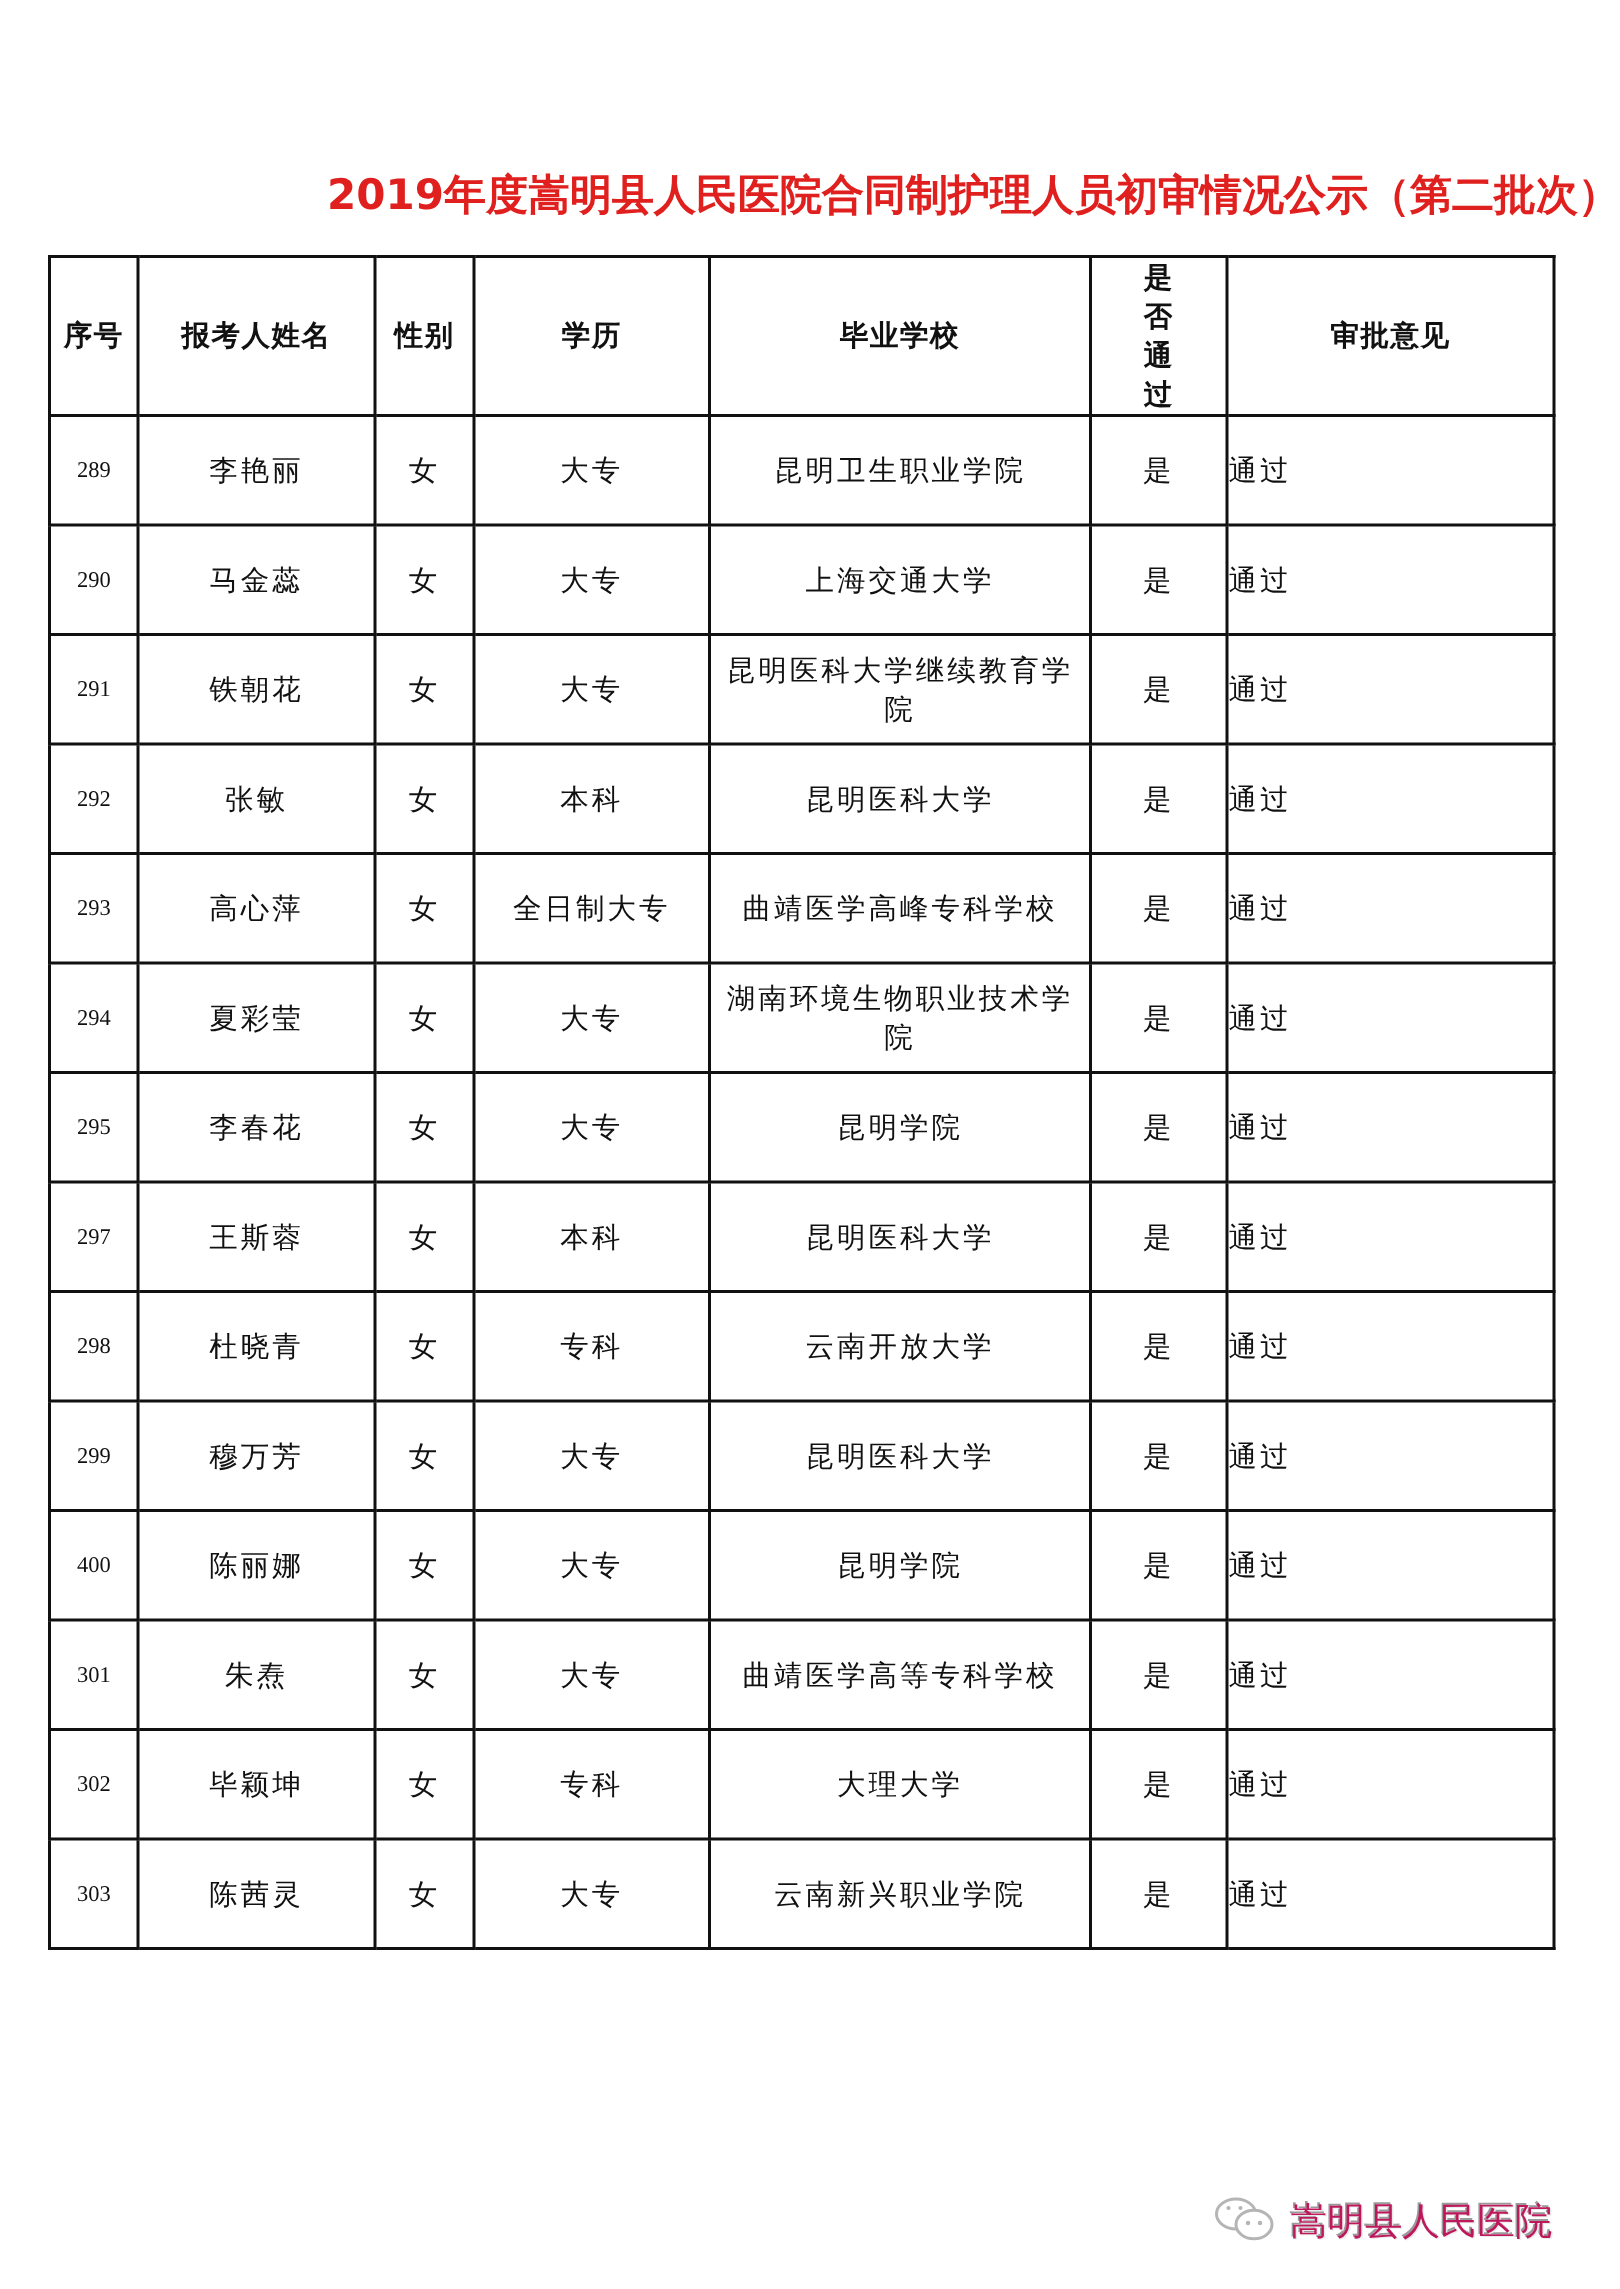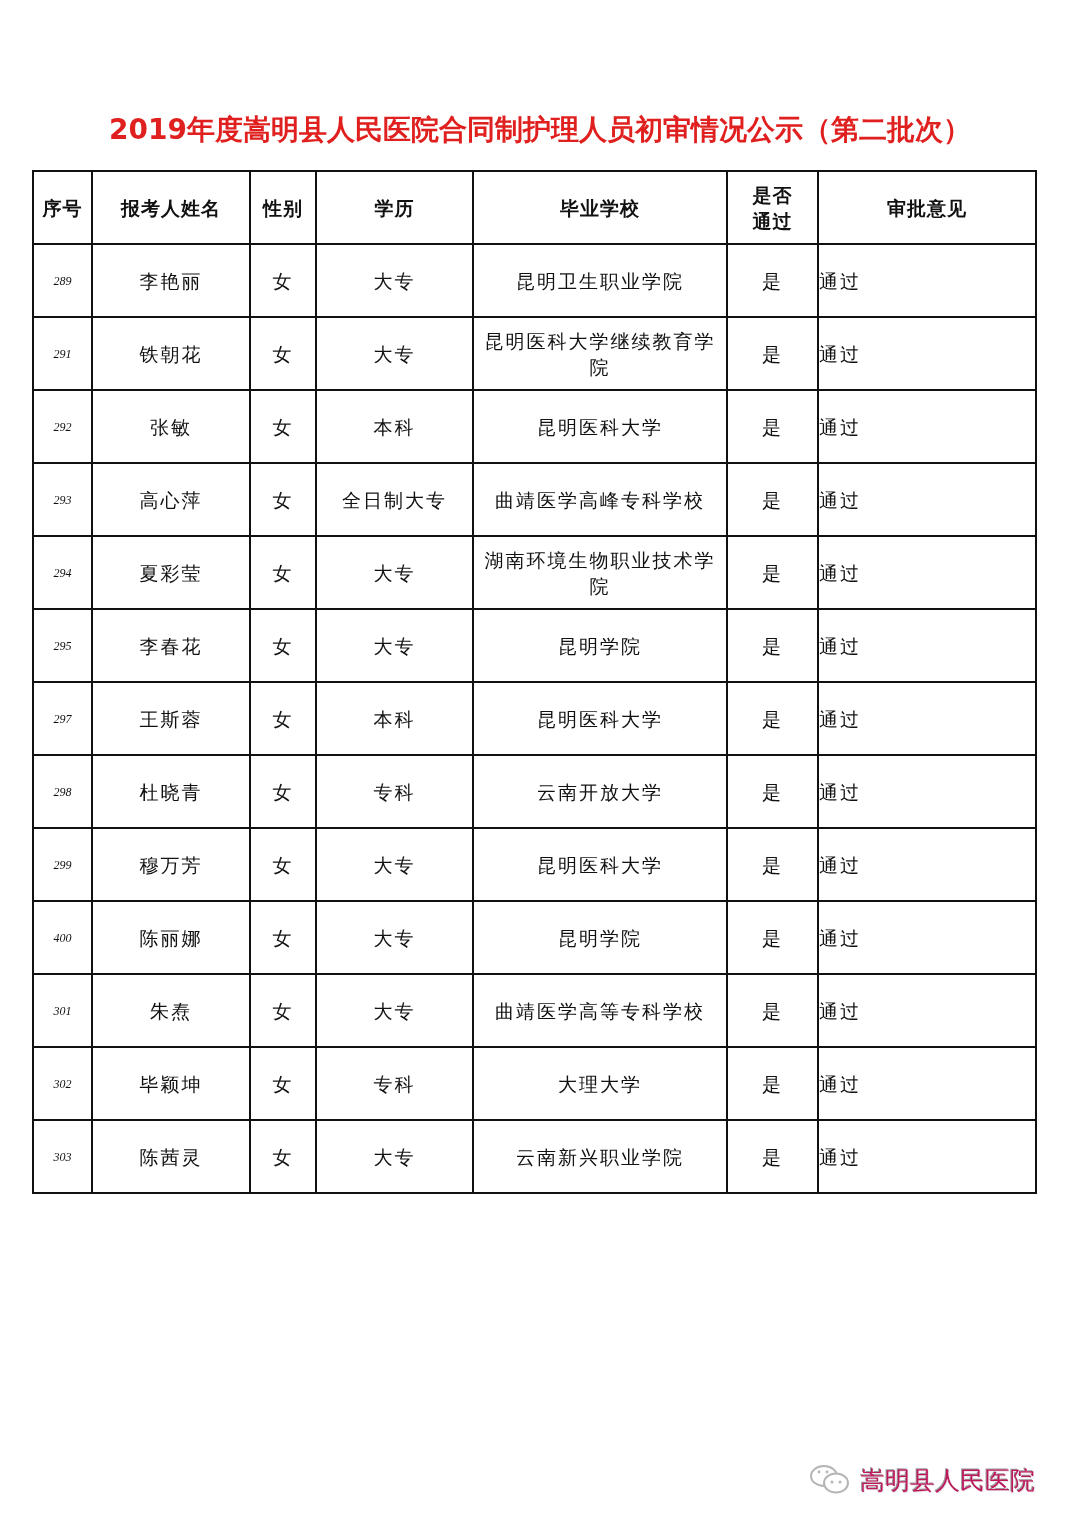--- a/index.html
+++ b/index.html
@@ -13,21 +13,21 @@
       position: relative;
       overflow: hidden;
       font-family: "DejaVu Serif", "Liberation Serif", serif;
       color: #111;
     }
     .title {
       position: absolute;
       left: 0;
       top: 108px;
       width: 1080px;
-      text-align: center;
+      text-align: right;
       font-family: "DejaVu Sans", "Liberation Sans", sans-serif;
       font-weight: bold;
       font-size: 28px;
       letter-spacing: 0px;
       color: #e0201e;
       line-height: 44px;
     }
     table.roster {
       position: absolute;
       left: 32px;
@@ -53,23 +53,22 @@
       font-size: 19px;
       letter-spacing: 1px;
     }
     table.roster tbody td {
       height: 71px;
       font-weight: normal;
       letter-spacing: 2px;
     }
     table.roster tbody td.c-id {
       font-family: "Liberation Serif", "DejaVu Serif", serif;
-      font-size: 12px;
+      font-size: 15px;
       letter-spacing: 0;
-      font-style: italic;
     }
     table.roster tbody td.c-opinion {
       text-align: left;
       padding-left: 0;
     }
     table.roster tbody td.c-school {
       padding: 0 8px;
     }
     .watermark {
       position: absolute;
@@ -101,31 +100,40 @@
     <col style="width:91px">
     <col style="width:218px">
   </colgroup>
   <thead>
     <tr>
       <th>序号</th>
       <th>报考人姓名</th>
       <th>性别</th>
       <th>学历</th>
       <th>毕业学校</th>
-      <th style="padding:0 18px;">是否通过</th>
+      <th style="padding:0 28px;">是否通过</th>
       <th>审批意见</th>
     </tr>
   </thead>
   <tbody id="rows">
       <tr>
         <td class="c-id">289</td>
         <td class="c-name">李艳丽</td>
         <td class="c-gender">女</td>
         <td class="c-edu">大专</td>
         <td class="c-school">昆明卫生职业学院</td>
+        <td class="c-passed">是</td>
+        <td class="c-opinion">通过</td>
+      </tr>
+      <tr>
+        <td class="c-id">290</td>
+        <td class="c-name">马金蕊</td>
+        <td class="c-gender">女</td>
+        <td class="c-edu">大专</td>
+        <td class="c-school">上海交通大学</td>
         <td class="c-passed">是</td>
         <td class="c-opinion">通过</td>
       </tr>
       <tr>
         <td class="c-id">291</td>
         <td class="c-name">铁朝花</td>
         <td class="c-gender">女</td>
         <td class="c-edu">大专</td>
         <td class="c-school">昆明医科大学继续教育学院</td>
         <td class="c-passed">是</td>

